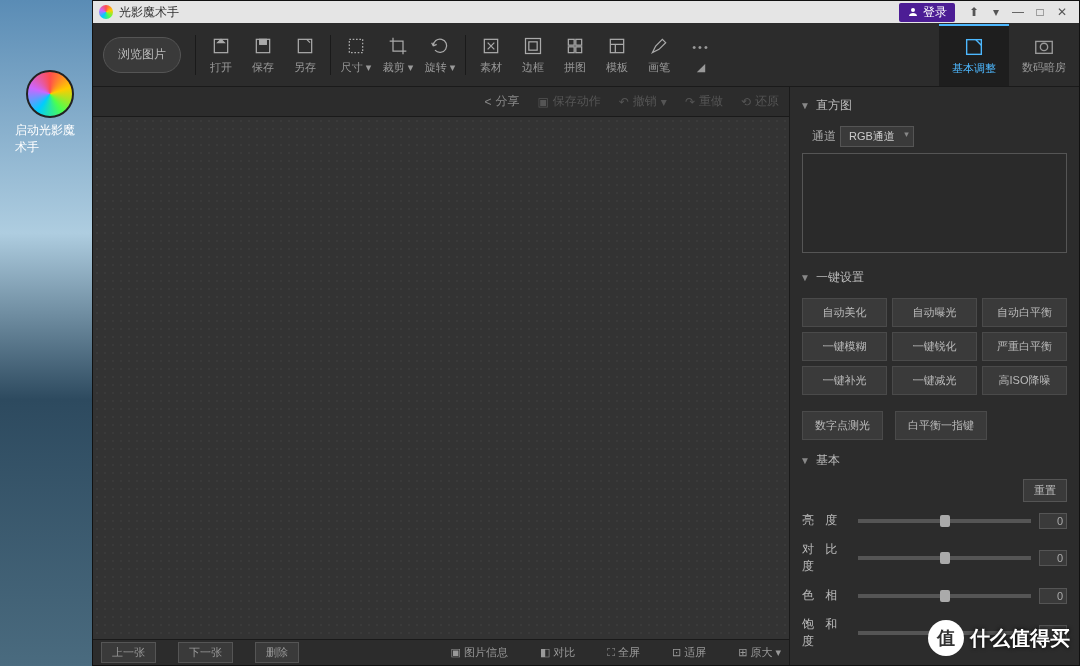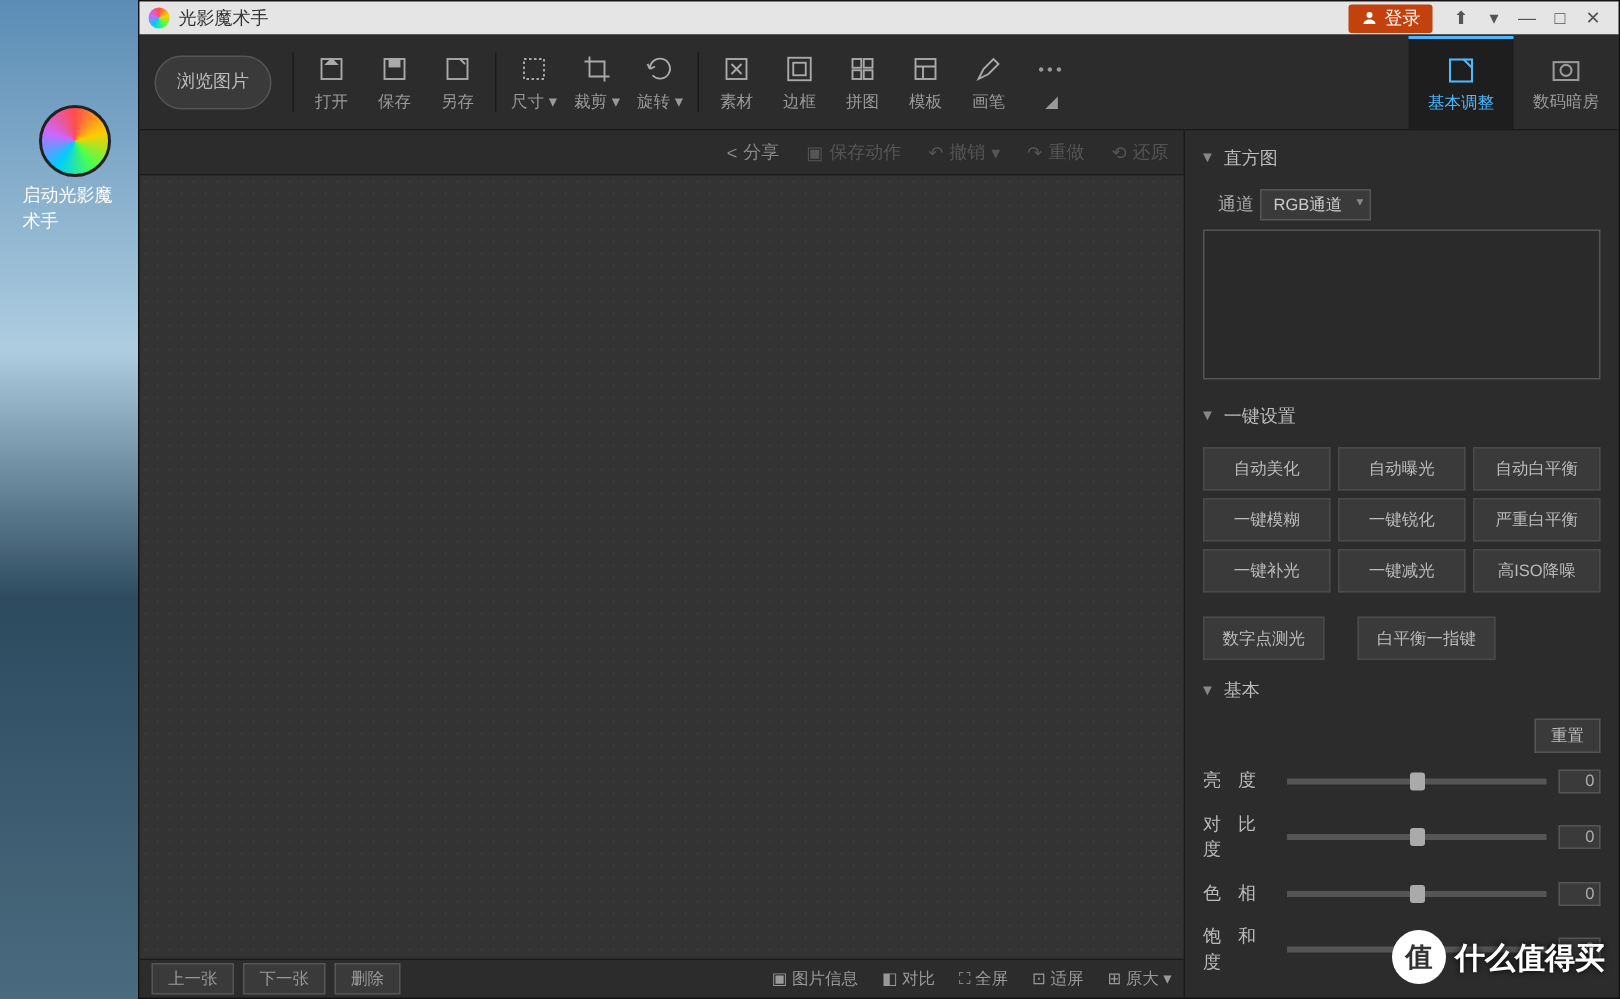--- a/index.html
+++ b/index.html
@@ -3,21 +3,21 @@
 <meta charset="utf-8">
 <style>
 * { margin: 0; padding: 0; box-sizing: border-box; font-family: "Microsoft YaHei", sans-serif; }
 body { width: 1080px; height: 666px; overflow: hidden; background: linear-gradient(to bottom, #5a8cb5 0%, #aecde0 35%, #2d4a5f 60%, #4a6b7f 100%); position: relative; }
 .desktop-icon { position: absolute; left: 15px; top: 70px; width: 70px; text-align: left; color: #fff; font-size: 12px; }
 .desktop-icon .ico { width: 48px; height: 48px; margin: 0 auto 4px; border-radius: 50%; background: conic-gradient(#ff4d4d, #ffcc00, #4dff4d, #00ccff, #cc66ff, #ff4d4d); border: 2px solid #222; }
 .app-window { position: absolute; left: 92px; top: 0; right: 0; bottom: 0; background: #2c2c2c; display: flex; flex-direction: column; border: 1px solid #111; }
 .titlebar { height: 22px; background: #e5e5e5; display: flex; align-items: center; padding: 0 6px; font-size: 12px; color: #333; }
 .titlebar .logo { width: 14px; height: 14px; border-radius: 50%; background: conic-gradient(#ff4d4d,#ffcc00,#4dff4d,#00ccff,#cc66ff,#ff4d4d); margin-right: 6px; }
 .titlebar .spacer { flex: 1; }
-.titlebar .login { display: flex; align-items: center; gap: 4px; background: #c2410c; color: #fff; padding: 1px 8px; border-radius: 2px; margin-right: 8px; cursor: pointer; }
+.titlebar .login { display: flex; align-items: center; gap: 4px; background: #4c1d95; color: #fff; padding: 1px 8px; border-radius: 2px; margin-right: 8px; cursor: pointer; }
 .titlebar .winbtn { width: 22px; height: 18px; display: flex; align-items: center; justify-content: center; cursor: pointer; color: #555; }
 .maintoolbar { height: 64px; background: #2c2c2c; border-bottom: 1px solid #1a1a1a; display: flex; align-items: center; }
 .browse-btn { width: 78px; height: 36px; margin: 0 10px; background: #3a3a3a; border: 1px solid #555; border-radius: 18px; display: flex; align-items: center; justify-content: center; color: #bbb; font-size: 12px; cursor: pointer; }
 .tool-item { width: 42px; text-align: center; color: #999; font-size: 11px; cursor: pointer; }
 .tool-item .ticon { height: 24px; display: flex; align-items: center; justify-content: center; margin-bottom: 2px; }
 .tool-item svg { width: 20px; height: 20px; stroke: #aaa; fill: none; stroke-width: 1.5; }
 .tool-sep { width: 1px; height: 40px; background: #1a1a1a; margin: 0 4px; }
 .right-tabs { margin-left: auto; display: flex; height: 62px; }
 .right-tab { width: 70px; display: flex; flex-direction: column; align-items: center; justify-content: center; color: #999; font-size: 11px; cursor: pointer; }
 .right-tab.active { background: #1e1e1e; color: #4db8ff; border-top: 2px solid #4db8ff; }
@@ -33,30 +33,30 @@
 .right-panel::-webkit-scrollbar-thumb { background: #555; }
 .section-header { padding: 6px 10px; display: flex; align-items: center; gap: 6px; color: #bbb; cursor: pointer; }
 .section-header .tri { font-size: 10px; color: #888; }
 .histogram-box { margin: 6px 12px 10px; }
 .channel-row { display: flex; align-items: center; gap: 4px; margin-bottom: 6px; padding-left: 10px; }
 .channel-sel { background: #3a3a3a; border: 1px solid #555; padding: 2px 18px 2px 8px; font-size: 11px; color: #ccc; position: relative; cursor: pointer; }
 .channel-sel::after { content: "▾"; position: absolute; right: 4px; top: 2px; font-size: 9px; color: #888; }
 .histo-area { height: 100px; border: 1px solid #555; background: #2a2a2a; }
 .quick-grid { display: grid; grid-template-columns: repeat(3, 1fr); gap: 5px; padding: 6px 12px; }
 .quick-btn { background: #3a3a3a; border: 1px solid #4a4a4a; padding: 6px 0; text-align: center; font-size: 11px; color: #bbb; cursor: pointer; }
-.quick-row2 { display: flex; gap: 22px; padding: 10px 12px 6px; }
+.quick-row2 { display: flex; gap: 12px; padding: 10px 12px 6px; }
 .quick-row2 .quick-btn { flex: 0 0 auto; padding: 6px 12px; }
 .reset-row { display: flex; justify-content: flex-end; padding: 4px 12px; align-items: flex-end; }
 .reset-btn { background: #3a3a3a; border: 1px solid #555; padding: 3px 10px; font-size: 11px; color: #bbb; cursor: pointer; }
 .slider-row { display: flex; align-items: center; padding: 6px 12px; gap: 8px; }
 .slider-label { width: 48px; font-size: 12px; color: #bbb; letter-spacing: 4px; }
 .slider-track { flex: 1; height: 4px; background: #555; position: relative; cursor: pointer; }
 .slider-thumb { position: absolute; top: -4px; width: 10px; height: 12px; background: #aaa; border-radius: 2px; left: 50%; transform: translateX(-50%); }
 .slider-val { width: 28px; text-align: right; background: #3a3a3a; border: 1px solid #555; padding: 1px 3px; font-size: 11px; }
-.bottombar { height: 26px; background: #2c2c2c; border-top: 1px solid #1a1a1a; display: flex; align-items: center; padding: 12px 8px; color: #999; font-size: 11px; gap: 6px; }
+.bottombar { height: 26px; background: #2c2c2c; border-top: 1px solid #1a1a1a; display: flex; align-items: center; padding: 12px 8px; color: #999; font-size: 11px; gap: 22px; }
 .bottombar .bbtn { padding: 2px 10px; background: #3a3a3a; border: 1px solid #555; cursor: pointer; }
 .bottombar .spacer { flex: 1; }
 .bottombar .ritem { display: flex; align-items: center; gap: 3px; margin-left: 10px; cursor: pointer; }
 .watermark { position: absolute; right: 10px; bottom: 10px; display: flex; align-items: center; gap: 6px; z-index: 100; }
 .watermark .circ { width: 36px; height: 36px; border-radius: 50%; background: #fff; display: flex; align-items: center; justify-content: center; font-size: 18px; font-weight: bold; color: #333; }
 .watermark .txt { color: #fff; font-size: 20px; font-weight: bold; text-shadow: 0 0 4px #000; }
 .dots { letter-spacing: 2px; }
 </style>
 </head>
 <body>

